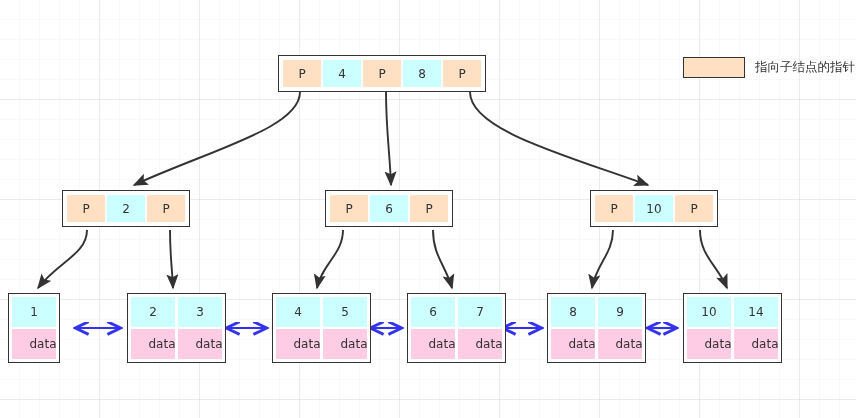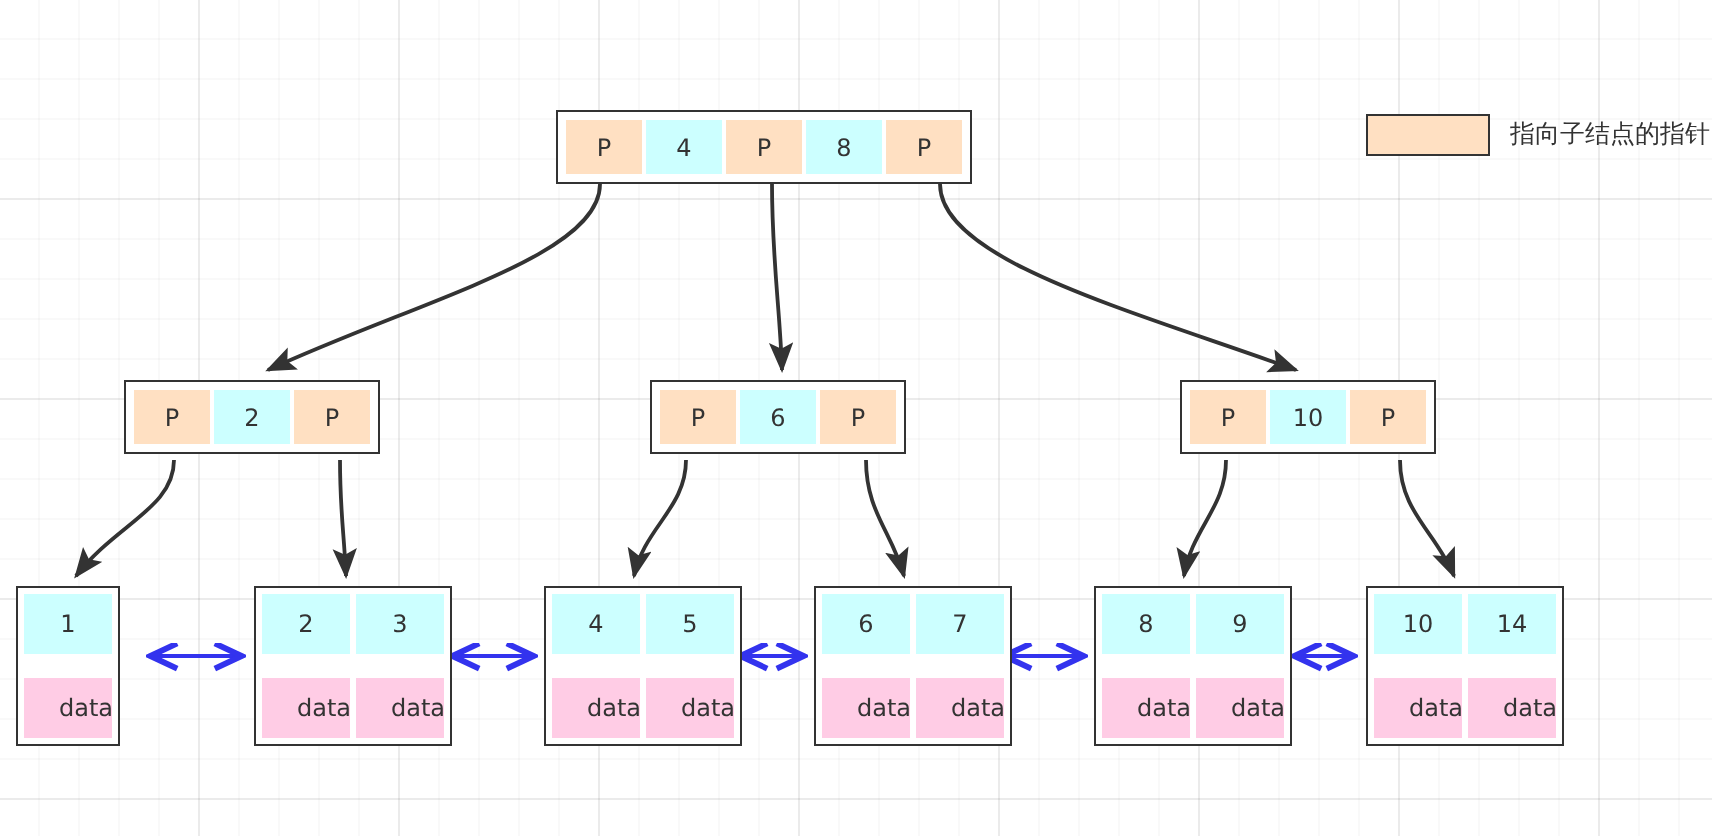--- a/index.html
+++ b/index.html
@@ -72,21 +72,21 @@
     align-items: stretch;
     padding: 3px;
   }
   .leafcol {
     display: flex;
     flex-direction: column;
     width: 44px;
   }
   .leafcol + .leafcol { margin-left: 3px; }
   .leafcol .cell { height: 30px; width: 100%; }
-  .leafcol .cell.data { margin-top: 12px; padding-left: 18px; }
+  .leafcol .cell.data { margin-top: 2px; padding-left: 18px; }
 
   
   #legend {
     position: absolute;
     left: 683px;
     top: 56px;
     z-index: 4;
   }
   .legend-row {
     display: flex;

